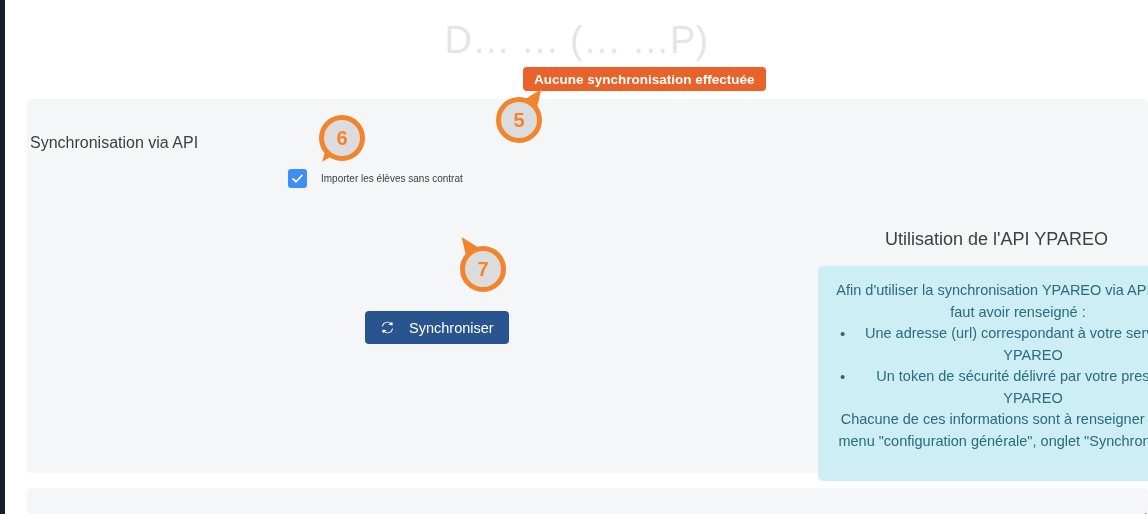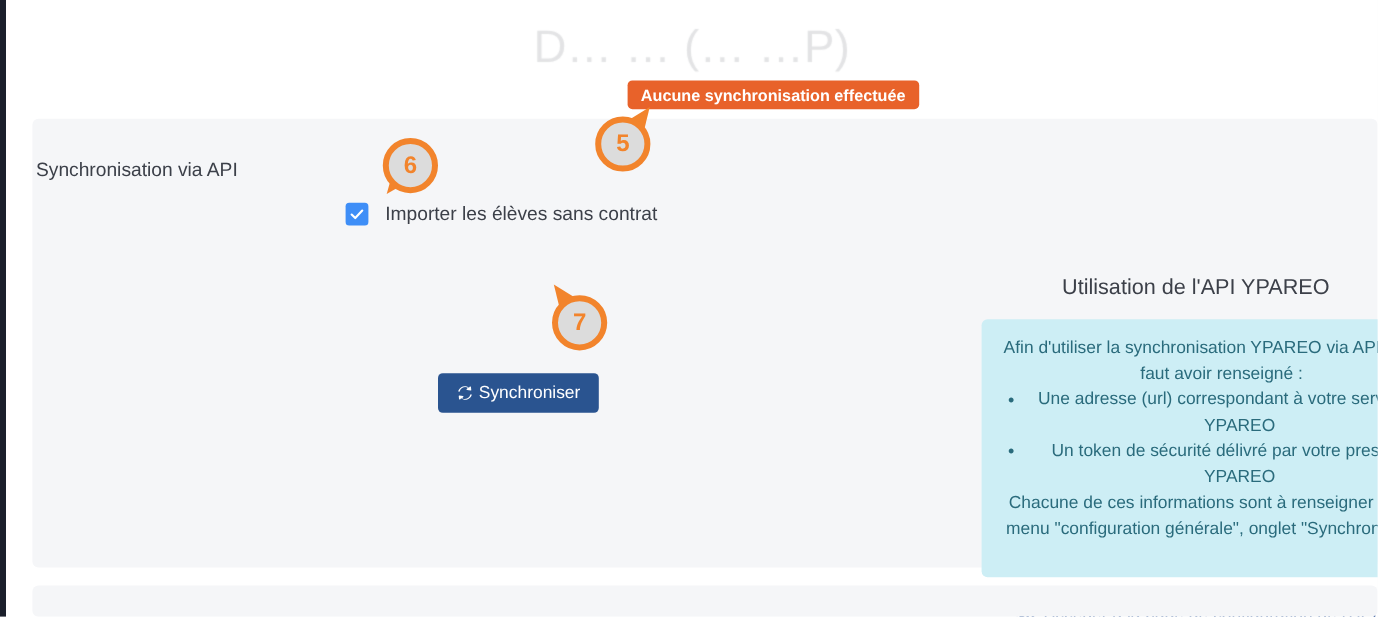--- a/index.html
+++ b/index.html
@@ -107,34 +107,34 @@
     background: #3e8ef7;
     display: flex;
     align-items: center;
     justify-content: center;
     cursor: pointer;
     flex: none;
   }
   .checkbox-box svg { display: block; }
   .checkbox-label {
     margin-left: 14px;
-    font-size: 16px;
+    font-size: 10px;
     color: #3c4049;
     white-space: nowrap;
   }
 
   
   .sync-button {
     position: absolute;
     left: 338px; top: 212px;
     height: 33px;
     padding: 0 15px;
     display: flex;
     align-items: center;
-    gap: 4px;
+    gap: 14px;
     background: #2a5490;
     color: #ffffff;
     border: none;
     border-radius: 4px;
     font-size: 14.5px;
     font-family: "Liberation Sans", sans-serif;
     cursor: pointer;
   }
   .sync-button svg { display: block; }
 

